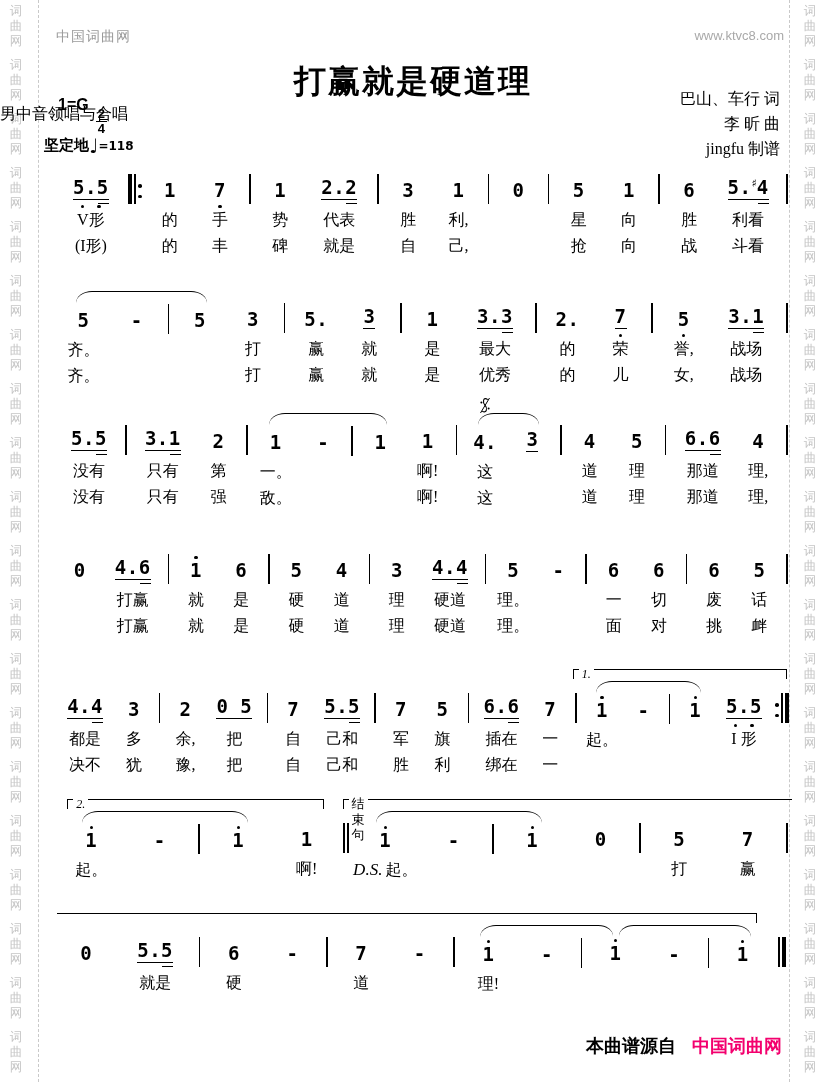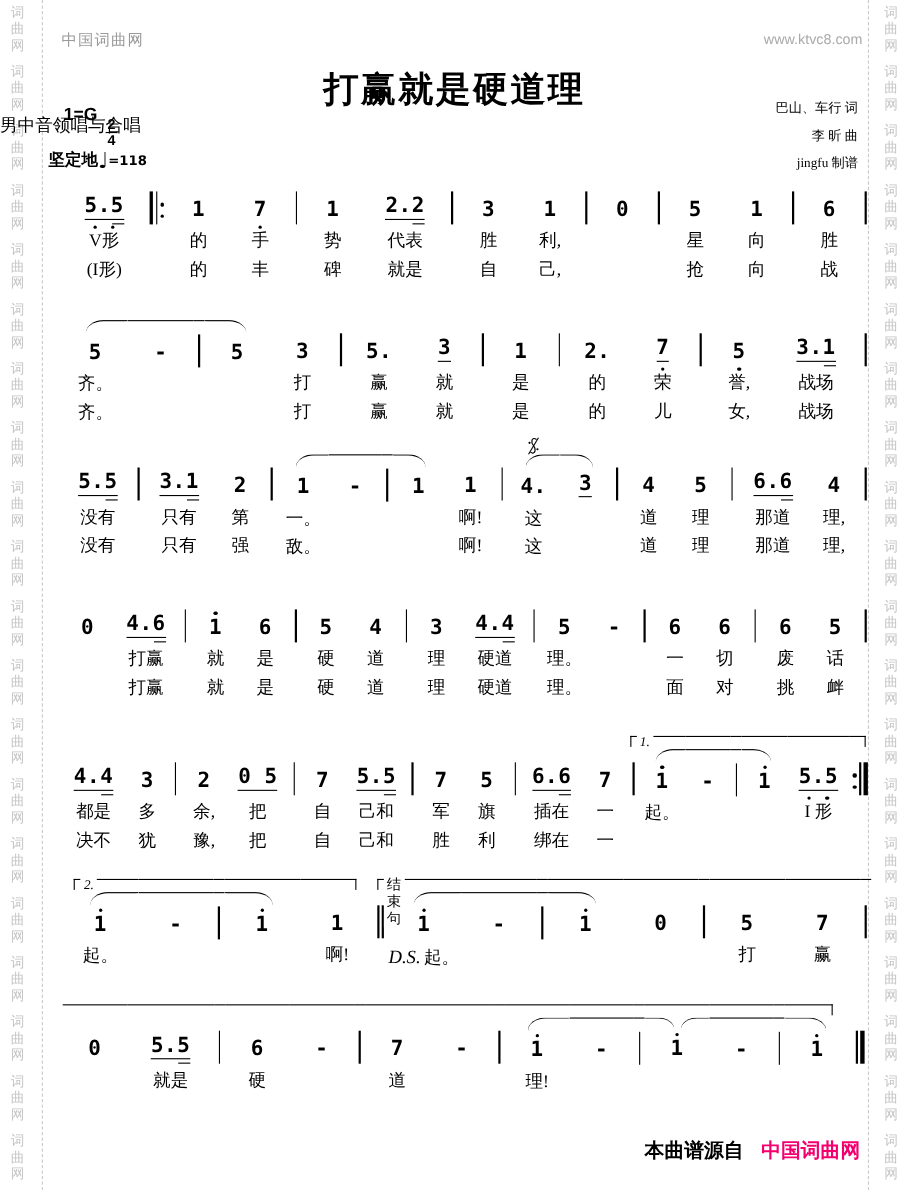--- a/index.html
+++ b/index.html
@@ -14,21 +14,21 @@
   .vline{position:absolute;top:0;bottom:0;width:0;border-left:1px dashed #c9c9c9;}
   .vline-l{left:38px}.vline-r{right:36px}
   
   .site-name{position:absolute;left:56px;top:28px;font-size:14px;color:#9a9a9a;letter-spacing:1px;}
   .site-url{position:absolute;right:42px;top:28px;font-size:13px;color:#a9a9a9;}
   .title{position:absolute;left:0;right:0;top:60px;text-align:center;font-family:"Liberation Serif",serif;
          font-size:32px;font-weight:700;letter-spacing:2px;}
   .subtitle{position:absolute;left:0;right:0;top:104px;text-align:left;
             font-family:"Liberation Serif",serif;font-size:16px;}
   .credits{position:absolute;right:46px;top:86px;text-align:right;font-family:"Liberation Serif",serif;
-           font-size:12px;line-height:25px;}
+           font-size:16px;line-height:25px;}
   .keyblock{position:absolute;left:58px;top:96px;font-size:16px;font-weight:700;}
   .frac{display:inline-flex;flex-direction:column;font-size:13px;line-height:1.1;
         vertical-align:-8px;margin-left:7px;text-align:center;}
   .frac .unit{border-top:1.2px solid #000;padding:0 2px;}
   .tempo{position:absolute;left:44px;top:134px;font-size:15px;font-weight:700;
          font-family:"Liberation Serif",serif;}
   .tempo .bpm{font-family:"DejaVu Sans",sans-serif;font-size:12px;font-weight:700;}
   .tempo .nq{font-family:"DejaVu Sans",sans-serif;font-size:20px;vertical-align:-3px;}
   
   .score{position:absolute;left:57px;right:34px;top:168px;}
@@ -402,20 +402,30 @@
           <div class="col">
             <div class="noterow">
               <span class="tok">
                 <span class="txt">6</span>
                 <span class="lodots"></span>
               </span>
             </div>
             <div class="lyr">胜</div>
             <div class="lyr">战</div>
           </div>
+          <div class="col wide">
+            <div class="noterow">
+              <span class="tok">
+                <span class="txt u1 d2">5.<span class="sh">♯</span>4</span>
+                <span class="lodots"></span>
+              </span>
+            </div>
+            <div class="lyr">利看</div>
+            <div class="lyr">斗看</div>
+          </div>
           <div class="col barcol">
             <div class="noterow">
               <span class="bwrap">
                 <i class="bline"></i>
               </span>
             </div>
             <div class="lyr"></div>
             <div class="lyr"></div>
           </div>
         </div>
@@ -521,20 +531,31 @@
           <div class="col">
             <div class="arcseg"></div>
             <div class="noterow">
               <span class="tok">
                 <span class="txt">1</span>
                 <span class="lodots"></span>
               </span>
             </div>
             <div class="lyr">是</div>
             <div class="lyr">是</div>
+          </div>
+          <div class="col wide">
+            <div class="arcseg"></div>
+            <div class="noterow">
+              <span class="tok">
+                <span class="txt u1 d2">3.3</span>
+                <span class="lodots"></span>
+              </span>
+            </div>
+            <div class="lyr">最大</div>
+            <div class="lyr">优秀</div>
           </div>
           <div class="col barcol">
             <div class="arcseg"></div>
             <div class="noterow">
               <span class="bwrap">
                 <i class="bline"></i>
               </span>
             </div>
             <div class="lyr"></div>
             <div class="lyr"></div>

